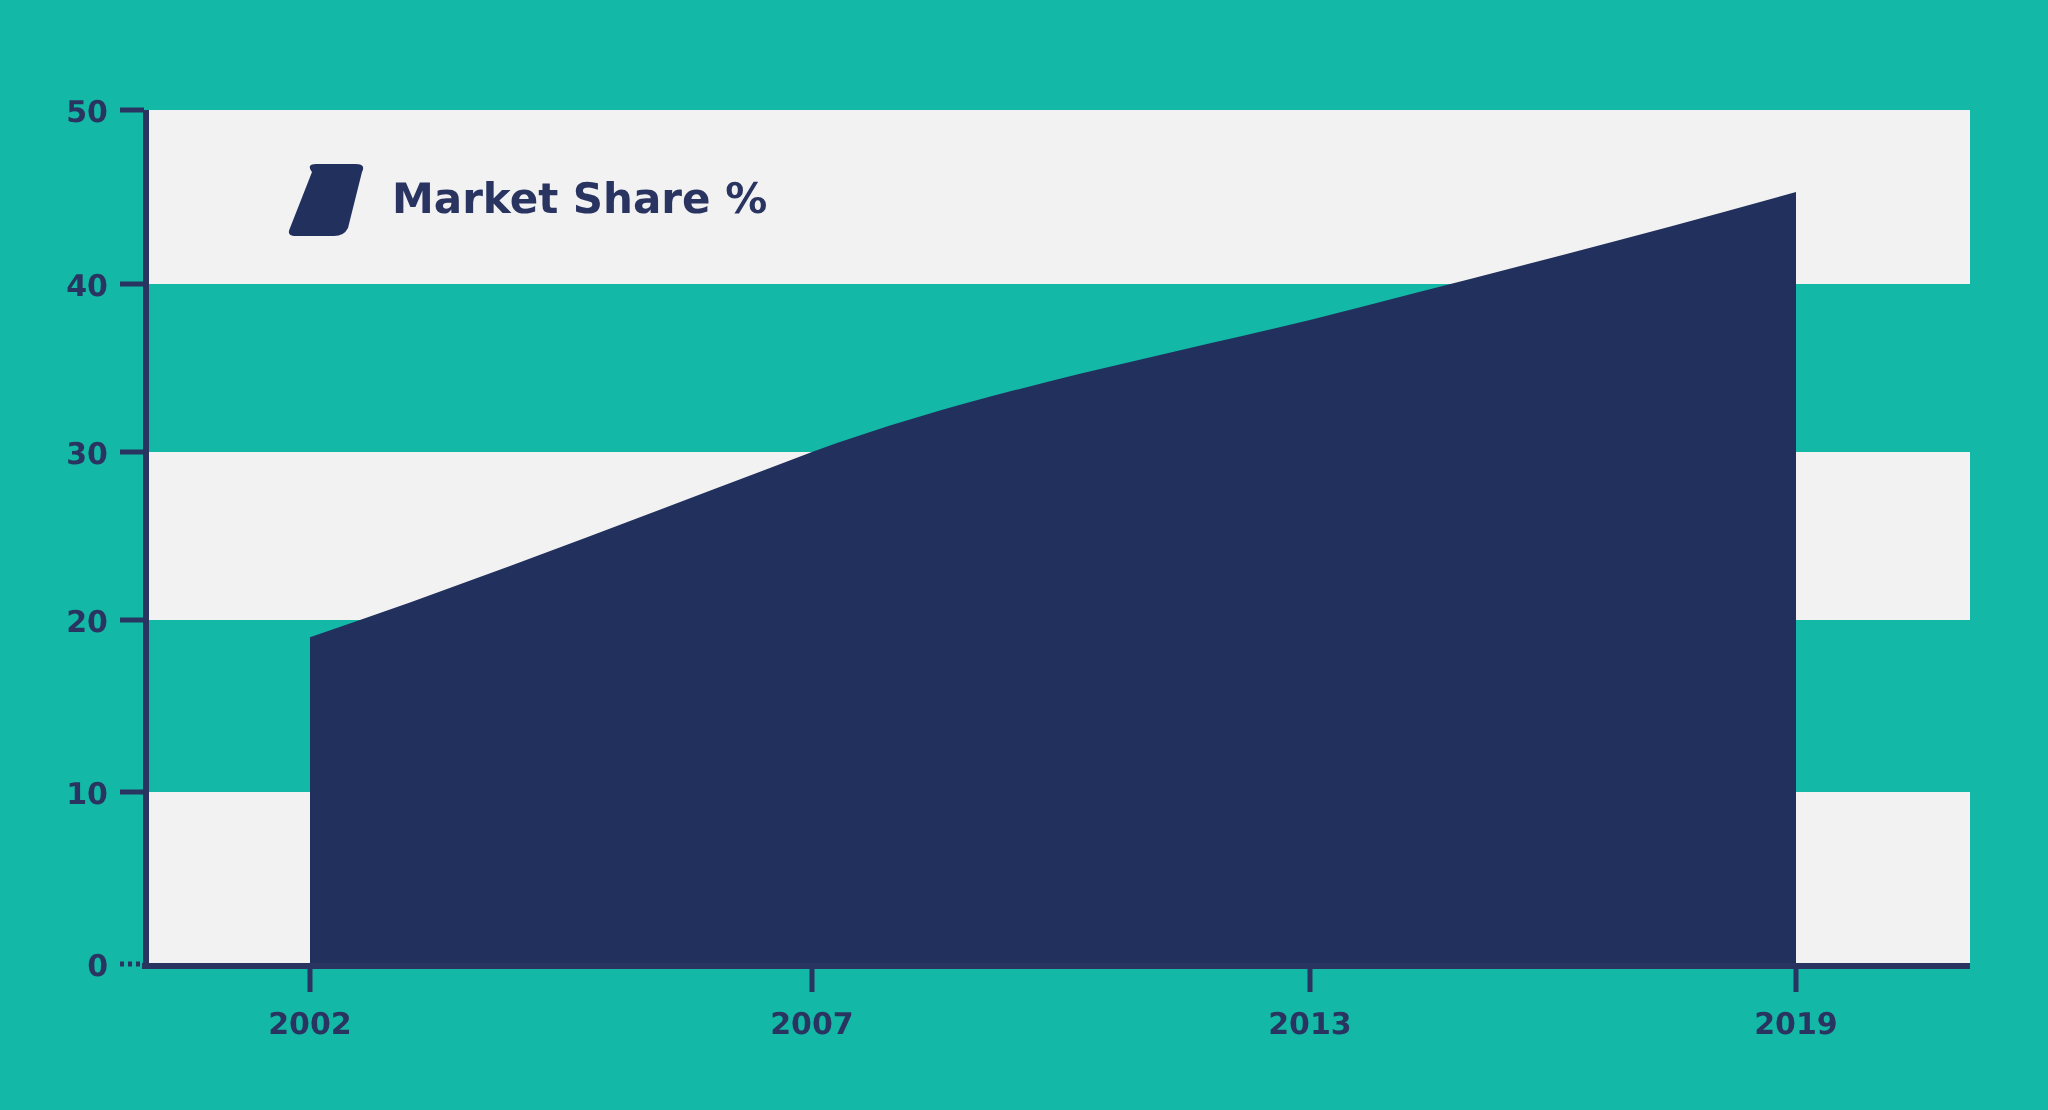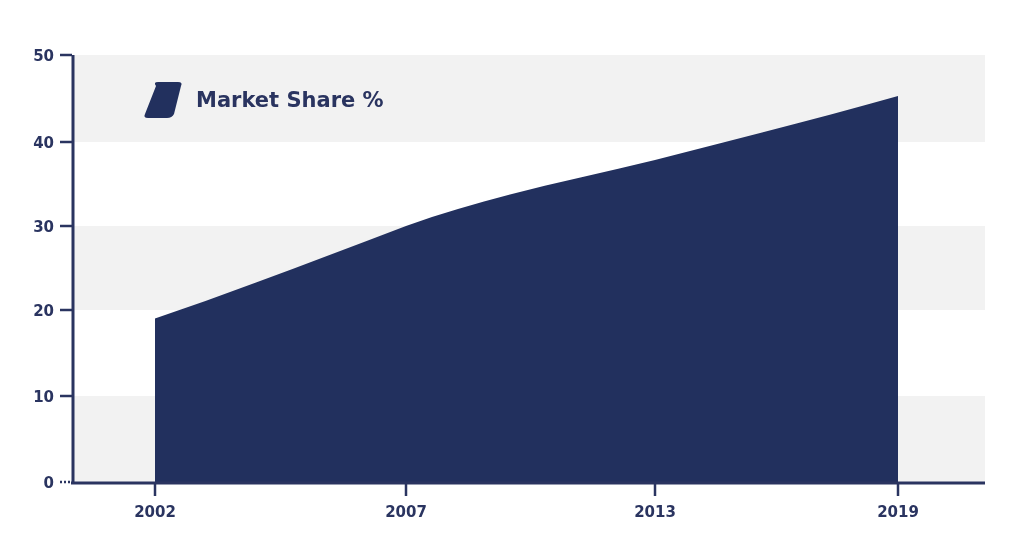--- a/index.html
+++ b/index.html
@@ -10,21 +10,21 @@
     width: 1024px;
     height: 555px;
     overflow: hidden;
     background: #4c6873;
     font-family: "DejaVu Sans", sans-serif;
   }
   #chart-root {
     position: relative;
     width: 1024px;
     height: 555px;
-    background: #ffffff;
+    background: #14b8a6;
   }
   #chart-svg {
     position: absolute;
     left: 0;
     top: 0;
     width: 1024px;
     height: 555px;
     display: block;
   }
   .tick-text {

